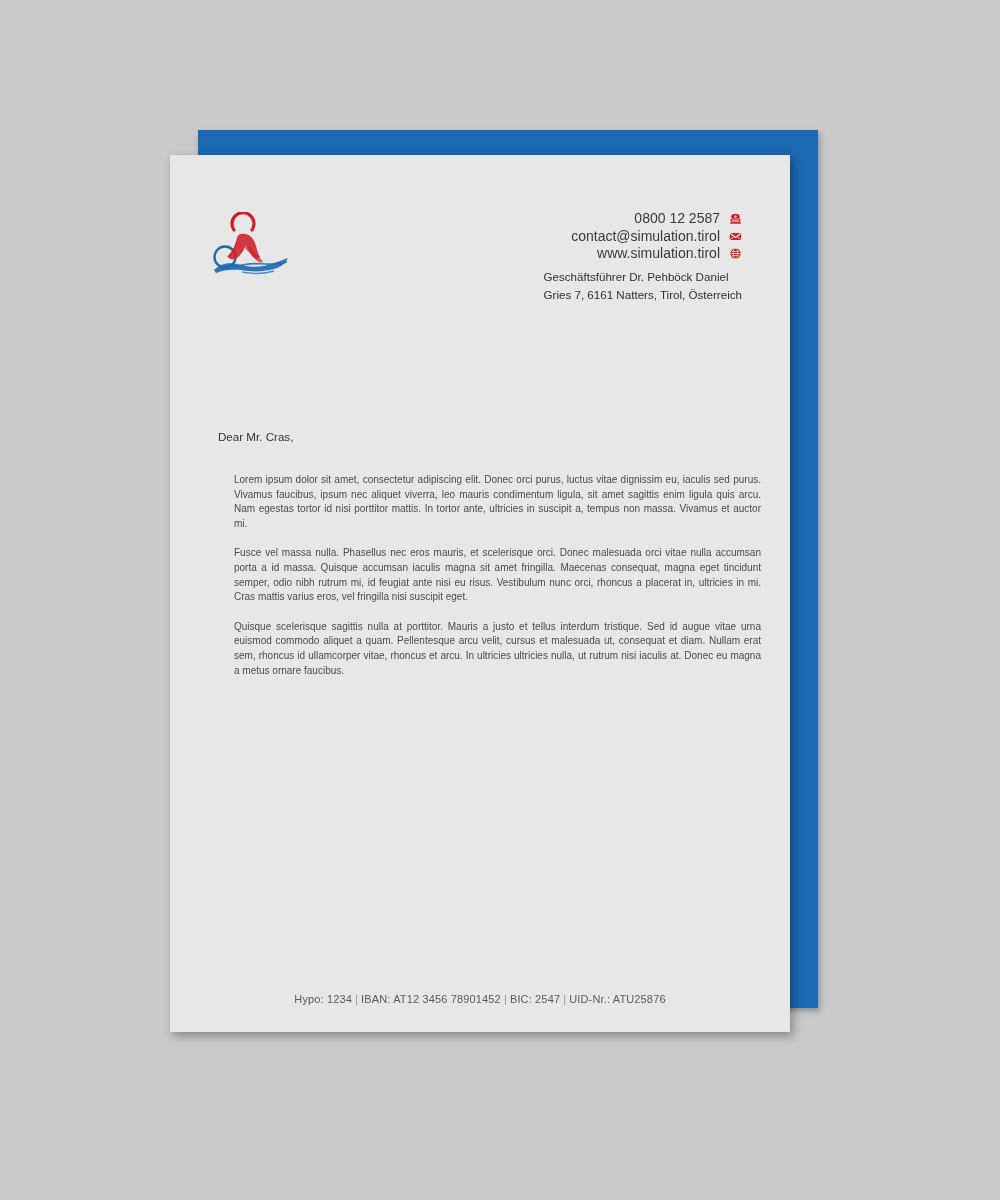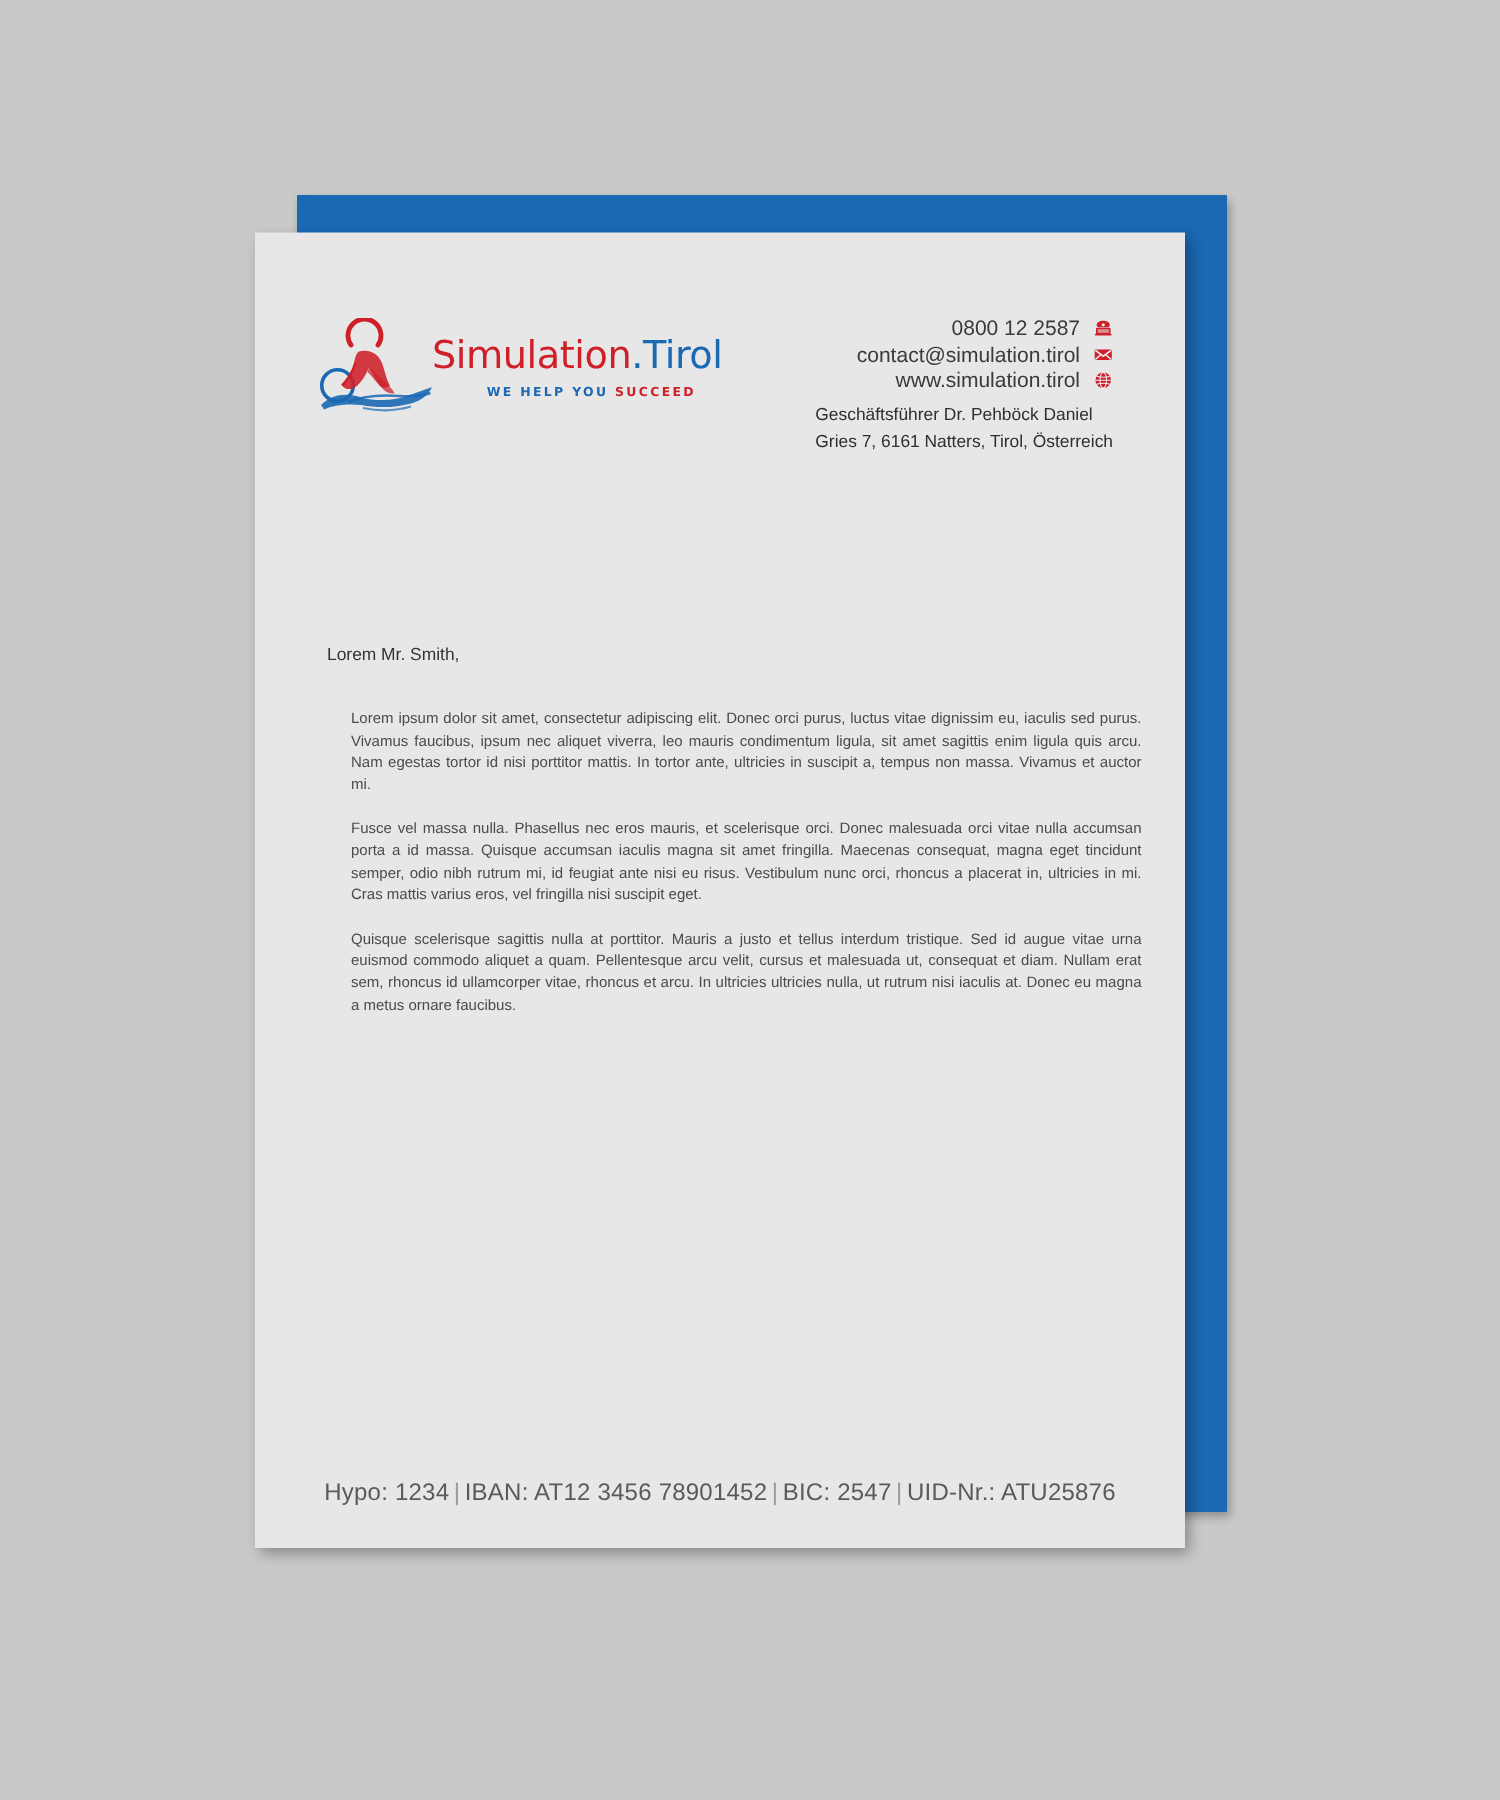--- a/index.html
+++ b/index.html
@@ -171,21 +171,21 @@
     height: 42px;
   }
 
   
   .footer {
     position: absolute;
     left: 0;
     bottom: 27px;
     width: 100%;
     text-align: center;
-    font-size: 16px;
+    font-size: 11px;
     color: #5a5a5a;
     letter-spacing: 0.15px;
   }
   .footer .sep { color: #9a9a9a; padding: 0 3px; }
 </style>
 </head>
 <body>
 
 <div class="blue-panel"></div>
 
@@ -204,28 +204,20 @@
 
         <path d="M26 18 A11 11 0 1 1 44 18" fill="none" stroke="#cf2029" stroke-width="3.2" stroke-linecap="round"></path>
         <path d="M33 22 C40 21 45 25 47 31 C49 37 50 42 52 45
                  C50 47 47 47 45 45 C42 41 40 36 38 33
                  C36 38 33 43 29 46 C26 48 22 48 20 45
                  C24 41 27 36 28 30 C29 25 30 22 33 22 Z" fill="#cf2029" opacity="0.88"></path>
         <path d="M38 33 C42 36 46 40 50 44 C52 46 54 48 55 50
                  C53 51 50 50 48 48 C44 44 40 39 37 36 Z" fill="#cf2029" opacity="0.72"></path>
         <path d="M29 30 C27 36 24 41 20 45" fill="none" stroke="#cf2029" stroke-width="1.6"></path>
       </svg>
-      <div class="logo-text">
-        <div class="wordmark">
-          <span class="wm-red">Simulation</span><span class="wm-blue">.Tirol</span>
-        </div>
-        <div class="tagline">
-          <span class="tag-blue">WE HELP YOU </span><span class="tag-red">SUCCEED</span>
-        </div>
-      </div>
     </div>
 
     <div class="contact">
 
       <div class="contact-row">
         <span>0800 12 2587</span>
         <svg class="ico" viewBox="0 0 16 16">
           <path d="M8 2.2c-3 0-5.4 1.5-5.4 3.4 0 .8.4 1.5 1.1 2h8.6c.7-.5 1.1-1.2 1.1-2 0-1.9-2.4-3.4-5.4-3.4z" fill="#cf2029"></path>
           <rect x="2" y="8.1" width="12" height="5.2" rx="1" fill="#cf2029"></rect>
           <rect x="3.4" y="9.2" width="9.2" height="3" fill="#e9e9e9" opacity="0.55"></rect>
@@ -257,21 +249,21 @@
       </div>
     </div>
 
     <div class="company-lines">
       <div>Geschäftsführer Dr. Pehböck Daniel</div>
       <div>Gries 7, 6161 Natters, Tirol, Österreich</div>
     </div>
   </div>
 
   <div class="content">
-    <p class="salutation">Lorem Mr. Smith,</p>
+    <p class="salutation">Dear Mr. Cras,</p>
     <p class="para">Lorem ipsum dolor sit amet, consectetur adipiscing elit. Donec orci purus, luctus vitae dignissim eu, iaculis sed purus. Vivamus faucibus, ipsum nec aliquet viverra, leo mauris condimentum ligula, sit amet sagittis enim ligula quis arcu. Nam egestas tortor id nisi porttitor mattis. In tortor ante, ultricies in suscipit a, tempus non massa. Vivamus et auctor mi.</p>
     <p class="para">Fusce vel massa nulla. Phasellus nec eros mauris, et scelerisque orci. Donec malesuada orci vitae nulla accumsan porta a id massa. Quisque accumsan iaculis magna sit amet fringilla. Maecenas consequat, magna eget tincidunt semper, odio nibh rutrum mi, id feugiat ante nisi eu risus. Vestibulum nunc orci, rhoncus a placerat in, ultricies in mi. Cras mattis varius eros, vel fringilla nisi suscipit eget.</p>
     <p class="para">Quisque scelerisque sagittis nulla at porttitor. Mauris a justo et tellus interdum tristique. Sed id augue vitae urna euismod commodo aliquet a quam. Pellentesque arcu velit, cursus et malesuada ut, consequat et diam. Nullam erat sem, rhoncus id ullamcorper vitae, rhoncus et arcu. In ultricies ultricies nulla, ut rutrum nisi iaculis at. Donec eu magna a metus ornare faucibus.</p>
   </div>
 
 
   <div class="footer">
     <span>Hypo: 1234</span><span class="sep">|</span><span>IBAN: AT12 3456 78901452</span><span class="sep">|</span><span>BIC: 2547</span><span class="sep">|</span><span>UID-Nr.: ATU25876</span>
   </div>
 

